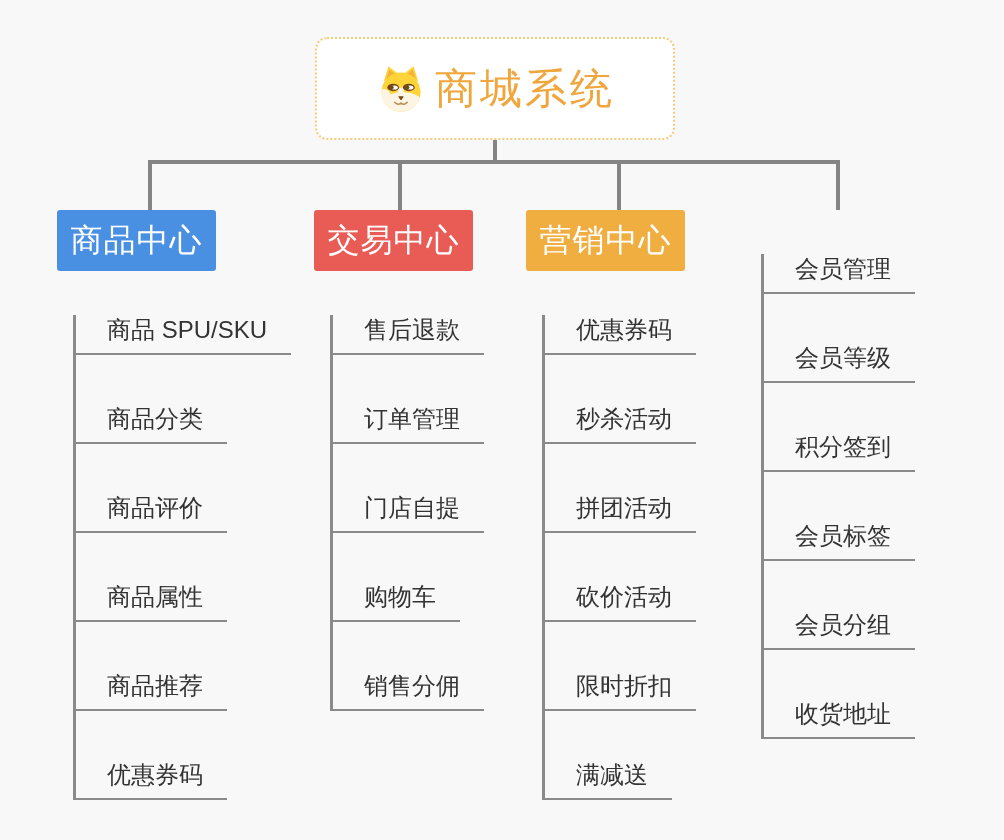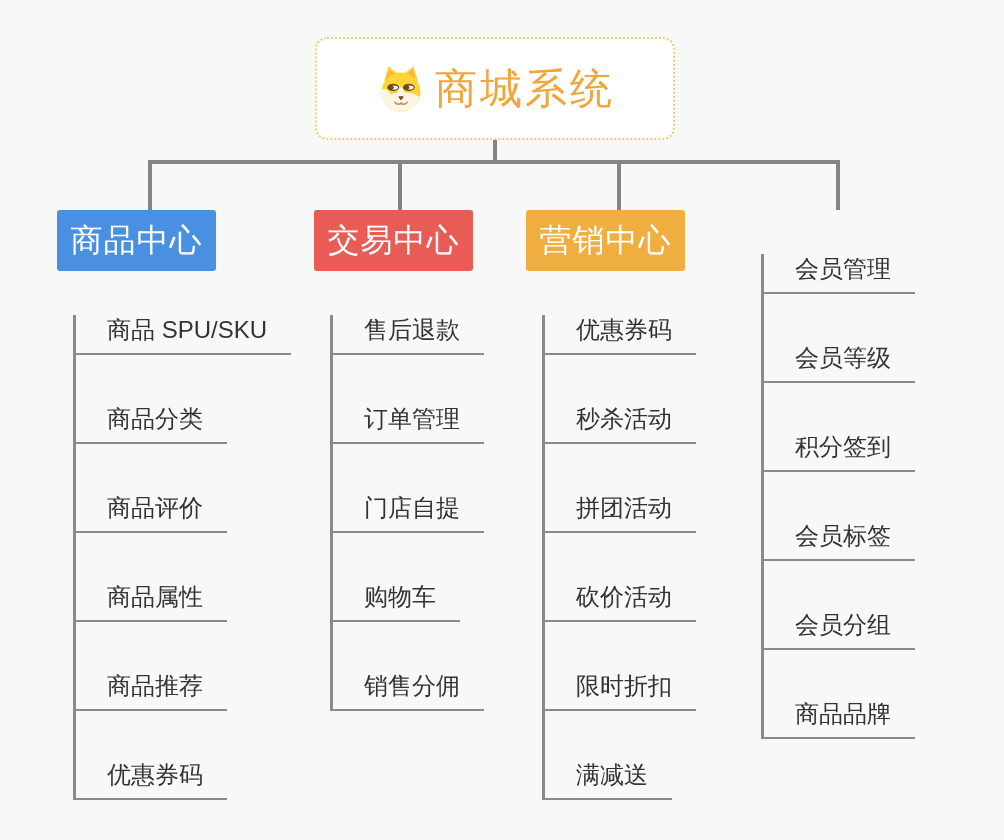--- a/index.html
+++ b/index.html
@@ -143,17 +143,17 @@
     </div>
   </div>
 
   <div class="branch branch-3">
     <div class="children">
       <div class="child">会员管理</div>
       <div class="child">会员等级</div>
       <div class="child">积分签到</div>
       <div class="child">会员标签</div>
       <div class="child">会员分组</div>
-      <div class="child">商品品牌</div>
+      <div class="child">收货地址</div>
     </div>
   </div>
 
 </div>
 
 </body></html>

